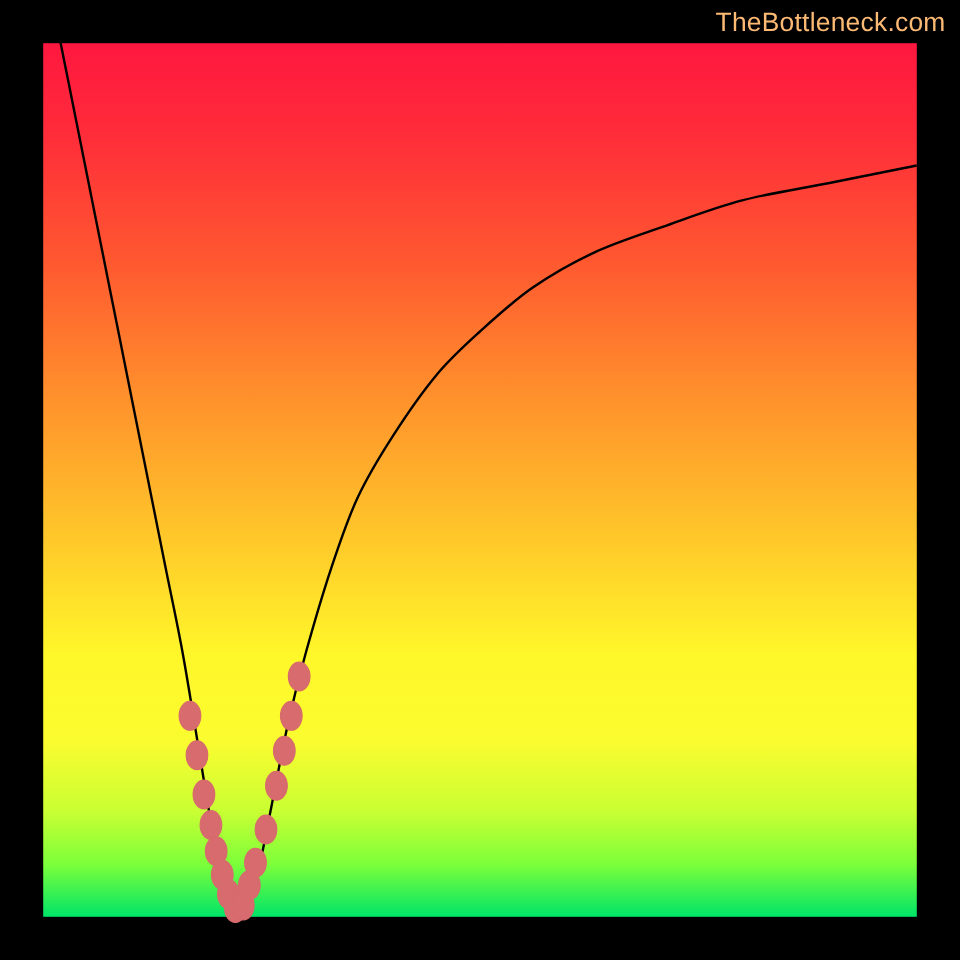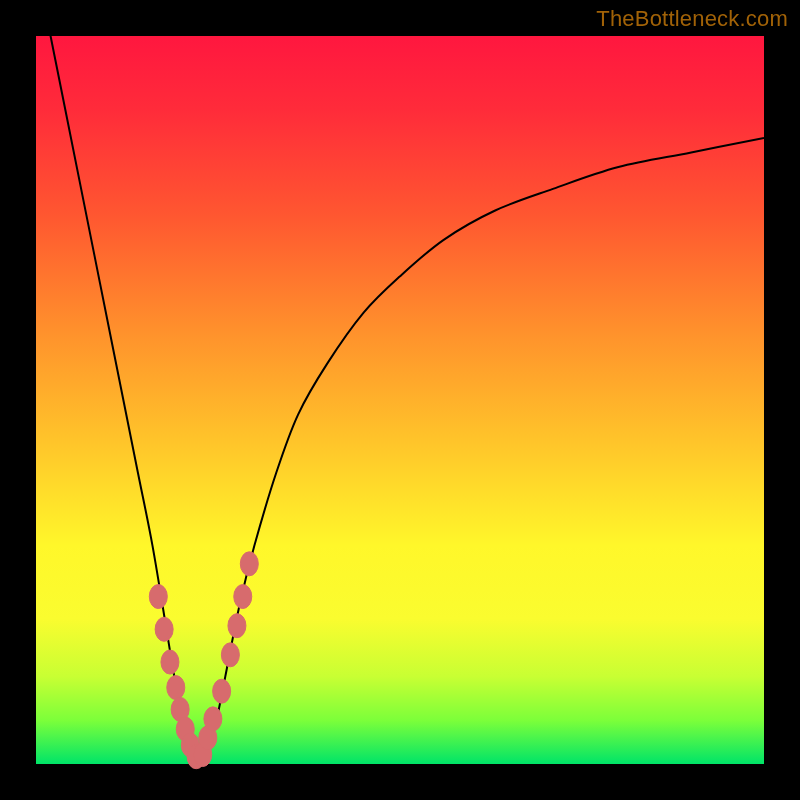--- a/index.html
+++ b/index.html
@@ -34,21 +34,21 @@
       #fafc2f 80%,
       #c8ff33 88%,
       #7cff3a 94%,
       #00e468 100%
     );
   }
   .watermark {
     position: absolute;
     top: 6px;
     right: 12px;
-    color: #a16207;
+    color: #fdba74;
     font-size: 22px;
     letter-spacing: 0.2px;
     font-weight: 500;
     user-select: none;
   }
   svg {
     position: absolute;
     left: 0;
     top: 0;
     width: 728px;

